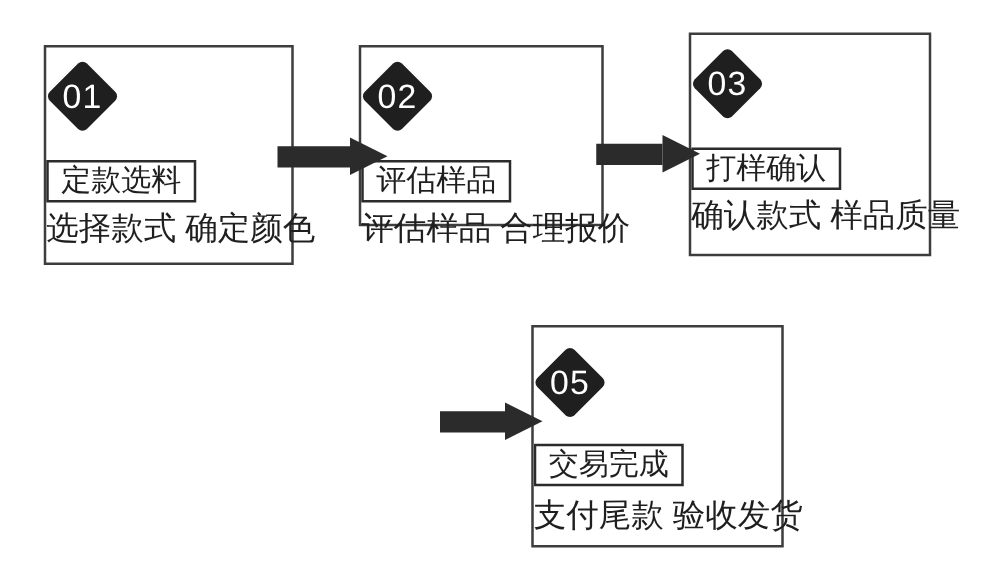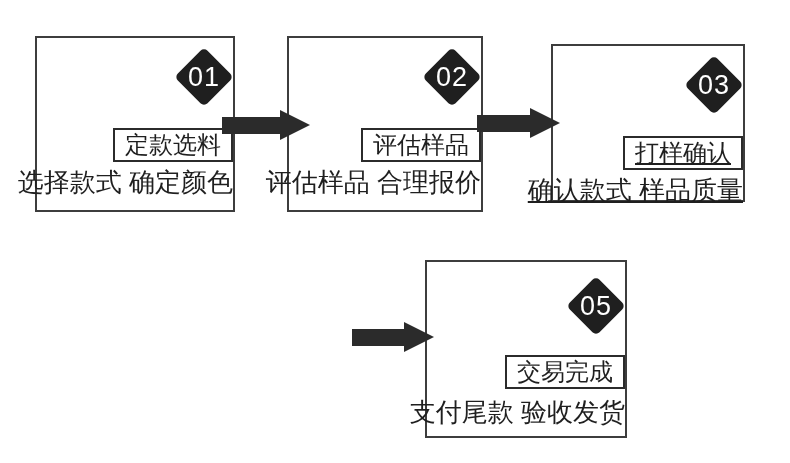--- a/index.html
+++ b/index.html
@@ -20,26 +20,26 @@
     color:var(--text);
     overflow:hidden;
   }
   .step{
     position:absolute;
     border:2px solid var(--box-border);
     background:var(--bg);
     box-sizing:border-box;
     display:flex;
     flex-direction:column;
-    align-items:flex-end;
+    align-items:flex-start;
     z-index:1;
   }
   .step-1{left:35px;top:36px;width:200px;height:176px;}
-  .step-2{left:287px;top:36px;width:196px;height:176px;}
-  .step-3{left:551px;top:44px;width:194px;height:158px;text-decoration:underline;}
+  .step-2{left:287px;top:36px;width:196px;height:145px;}
+  .step-3{left:551px;top:26px;width:194px;height:179px;}
   .step-4{left:162px;top:260px;width:201px;height:178px;}
   .step-5{left:425px;top:260px;width:202px;height:178px;}
 
   .diamond-wrap{
     position:relative;
     width:58px;height:58px;
     flex:0 0 auto;
   }
   .row1 .diamond-wrap{margin-top:10px;}
   .row2 .diamond-wrap{margin-top:15px;}

